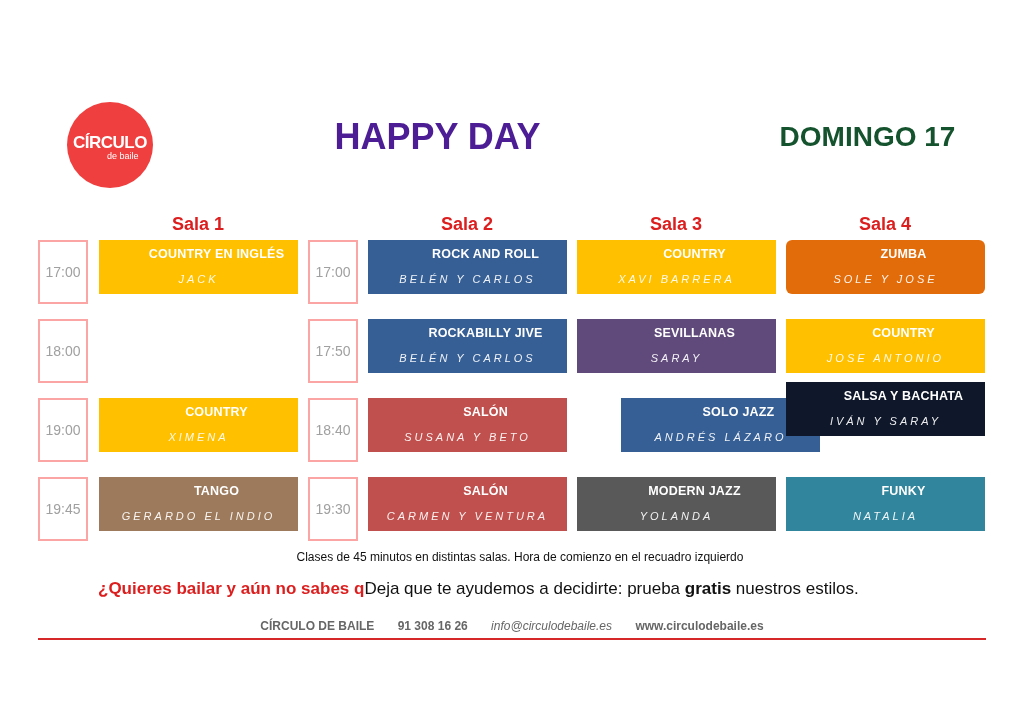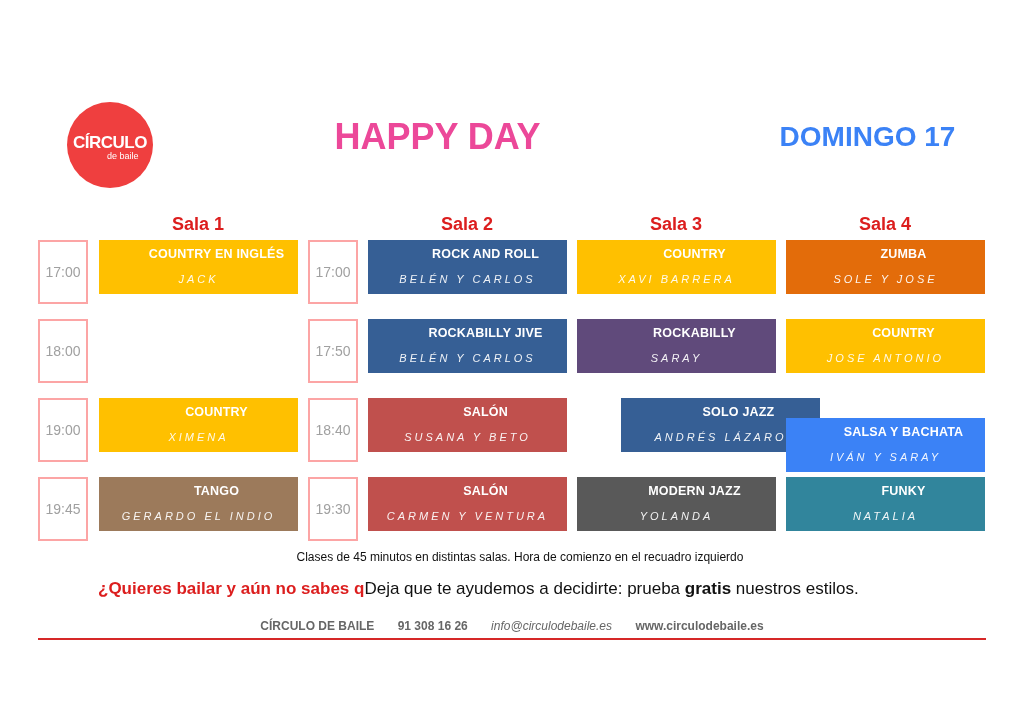--- a/index.html
+++ b/index.html
@@ -1,21 +1,21 @@
 <!DOCTYPE html>
 <html><head>
   <meta charset="utf-8">
   <style>
     html, body { margin: 0; padding: 0; background: #ffffff; }
     body { width: 1024px; height: 724px; position: relative; overflow: hidden; font-family: "Liberation Sans", sans-serif; }
     .logo { position: absolute; left: 67px; top: 102px; width: 86px; height: 86px; border-radius: 50%; background: #ef3f3f; color: #fff; }
     .logo .l1 { position: absolute; left: 0; right: 0; top: 31px; text-align: center; font-weight: bold; font-size: 17px; letter-spacing: -0.5px; }
     .logo .l2 { position: absolute; left: 40px; top: 49px; font-size: 9px; }
-    .title { position: absolute; left: 310px; top: 116px; width: 255px; text-align: center; color: #ec4899; font-weight: bold; font-size: 36px; }
-    .date { position: absolute; left: 760px; top: 121px; width: 215px; text-align: center; color: #3b82f6; font-weight: bold; font-size: 28px; }
+    .title { position: absolute; left: 310px; top: 116px; width: 255px; text-align: center; color: #4c1d95; font-weight: bold; font-size: 36px; }
+    .date { position: absolute; left: 760px; top: 121px; width: 215px; text-align: center; color: #14532d; font-weight: bold; font-size: 28px; }
     .sala { position: absolute; top: 214px; color: #dc1e1e; font-weight: bold; font-size: 18px; text-align: center; width: 120px; }
     .time { position: absolute; width: 50px; height: 64px; border: 2px solid #fca5a5; box-sizing: border-box; color: #a0a0a0; font-size: 14px; display: flex; align-items: center; justify-content: center; background: #fff; }
     .cls { position: absolute; height: 54px; box-sizing: border-box; color: #fff; text-align: center; }
     .cls .name { position: absolute; left: 0; right: 0; top: 7px; font-weight: bold; font-size: 12.5px; letter-spacing: 0.2px; padding-left: 36px; }
     .cls .teacher { position: absolute; left: 0; right: 0; top: 33px; font-style: italic; font-size: 11px; letter-spacing: 3px; opacity: 0.92; }
     .note { position: absolute; left: 0; right: 0; top: 550px; text-align: center; font-size: 12px; color: #111; margin-left: 16px; }
     .promo { position: absolute; left: 92px; top: 579px; font-size: 17px; white-space: nowrap; }
     .promo .q { color: #dc1e1e; font-weight: bold; margin-left: 6px; }
     .promo .r { color: #111; }
     .promo .b { font-weight: bold; }
@@ -48,53 +48,53 @@
     </div>
     <div class="time" style="left:308px;top:240px;">17:00</div>
     <div class="cls" style="left: 368px; top: 240px; width: 199px; background: rgb(54, 95, 149);">
       <div class="name">ROCK AND ROLL</div>
       <div class="teacher">BELÉN Y CARLOS</div>
     </div>
     <div class="cls" style="left: 577px; top: 240px; width: 199px; background: rgb(255, 192, 0);">
       <div class="name">COUNTRY</div>
       <div class="teacher">XAVI BARRERA</div>
     </div>
-    <div class="cls" style="left: 786px; top: 240px; width: 199px; background: rgb(227, 108, 10);">
+    <div class="cls" style="left: 786px; top: 240px; width: 199px; background: rgb(227, 108, 10); border-radius: 6px;">
       <div class="name">ZUMBA</div>
       <div class="teacher">SOLE  Y  JOSE</div>
     </div>
     <div class="time" style="left:38px;top:319px;">18:00</div>
     <div class="time" style="left:308px;top:319px;">17:50</div>
     <div class="cls" style="left: 368px; top: 319px; width: 199px; background: rgb(54, 95, 149);">
       <div class="name">ROCKABILLY JIVE</div>
       <div class="teacher">BELÉN Y CARLOS</div>
     </div>
     <div class="cls" style="left: 577px; top: 319px; width: 199px; background: rgb(96, 74, 123);">
-      <div class="name">ROCKABILLY</div>
+      <div class="name">SEVILLANAS</div>
       <div class="teacher">SARAY</div>
     </div>
     <div class="cls" style="left: 786px; top: 319px; width: 199px; background: rgb(255, 192, 0);">
       <div class="name">COUNTRY</div>
       <div class="teacher">JOSE ANTONIO</div>
     </div>
     <div class="time" style="left:38px;top:398px;">19:00</div>
     <div class="cls" style="left: 99px; top: 398px; width: 199px; background: rgb(255, 192, 0);">
       <div class="name">COUNTRY</div>
       <div class="teacher">XIMENA</div>
     </div>
     <div class="time" style="left:308px;top:398px;">18:40</div>
     <div class="cls" style="left: 368px; top: 398px; width: 199px; background: rgb(192, 80, 77);">
       <div class="name">SALÓN</div>
       <div class="teacher">SUSANA Y BETO</div>
     </div>
     <div class="cls" style="left: 577px; top: 398px; width: 199px; background: rgb(54, 95, 149); margin-left: 44px;">
       <div class="name">SOLO JAZZ</div>
       <div class="teacher">ANDRÉS LÁZARO</div>
     </div>
-    <div class="cls" style="left: 786px; top: 418px; width: 199px; background: #3b82f6;">
+    <div class="cls" style="left: 786px; top: 382px; width: 199px; background: #0f172a;">
       <div class="name">SALSA Y BACHATA</div>
       <div class="teacher">IVÁN Y SARAY</div>
     </div>
     <div class="time" style="left:38px;top:477px;">19:45</div>
     <div class="cls" style="left: 99px; top: 477px; width: 199px; background: rgb(156, 122, 91);">
       <div class="name">TANGO</div>
       <div class="teacher">GERARDO EL INDIO</div>
     </div>
     <div class="time" style="left:308px;top:477px;">19:30</div>
     <div class="cls" style="left: 368px; top: 477px; width: 199px; background: rgb(192, 80, 77);">

